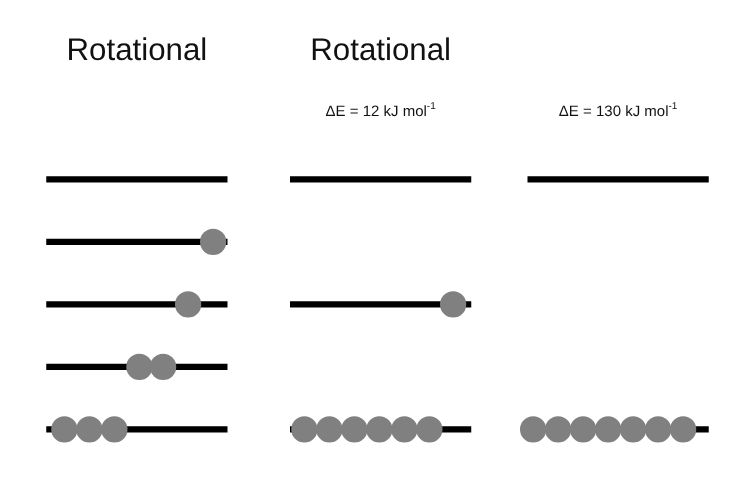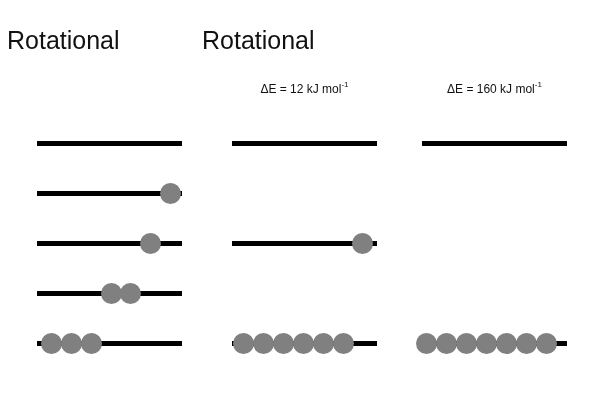--- a/index.html
+++ b/index.html
@@ -1,19 +1,19 @@
 <!DOCTYPE html>
 <html><head>
   <meta charset="utf-8">
   <style>
     html, body { margin: 0; padding: 0; background: #ffffff; }
     body { width: 600px; height: 400px; position: relative; overflow: hidden;
            font-family: "Liberation Sans", sans-serif; color: #000; }
     .column { position: absolute; top: 0; width: 145px; height: 400px; }
-    .title { position: absolute; top: 25px; left: -30px; width: 205px; text-align: left;
+    .title { position: absolute; top: 25px; left: -30px; width: 205px; text-align: center;
              font-size: 25px; line-height: 30px; color: #111; }
     .delta { position: absolute; top: 82px; left: -30px; width: 205px; text-align: center;
              font-size: 12px; line-height: 14px; color: #111; }
     .delta sup { font-size: 8px; position: relative; top: -1px; vertical-align: top; line-height: 8px; }
     .level { position: absolute; left: 0; width: 145px; height: 5px; background: #000; }
     .electron { position: absolute; width: 21px; height: 21px; border-radius: 50%;
                 background: #808080; top: -8px; }
   </style>
 </head>
 <body>
@@ -48,21 +48,21 @@
       <div class="level" style="top: 341px;">
         <div class="electron" style="left: 0.5px;"></div>
         <div class="electron" style="left: 20.5px;"></div>
         <div class="electron" style="left: 40.5px;"></div>
         <div class="electron" style="left: 60.5px;"></div>
         <div class="electron" style="left: 80.5px;"></div>
         <div class="electron" style="left: 100.5px;"></div>
       </div>
     </div>
   <div class="column" style="left: 422px;">
-    <div class="delta"><span>ΔE = 160 kJ mol</span><sup>-1</sup></div>
+    <div class="delta"><span>ΔE = 130 kJ mol</span><sup>-1</sup></div>
   <div class="level" style="top: 141px;"></div>
       <div class="level" style="top: 341px;">
         <div class="electron" style="left: -6.5px;"></div>
         <div class="electron" style="left: 13.5px;"></div>
         <div class="electron" style="left: 33.5px;"></div>
         <div class="electron" style="left: 53.5px;"></div>
         <div class="electron" style="left: 73.5px;"></div>
         <div class="electron" style="left: 93.5px;"></div>
         <div class="electron" style="left: 113.5px;"></div>
       </div>

